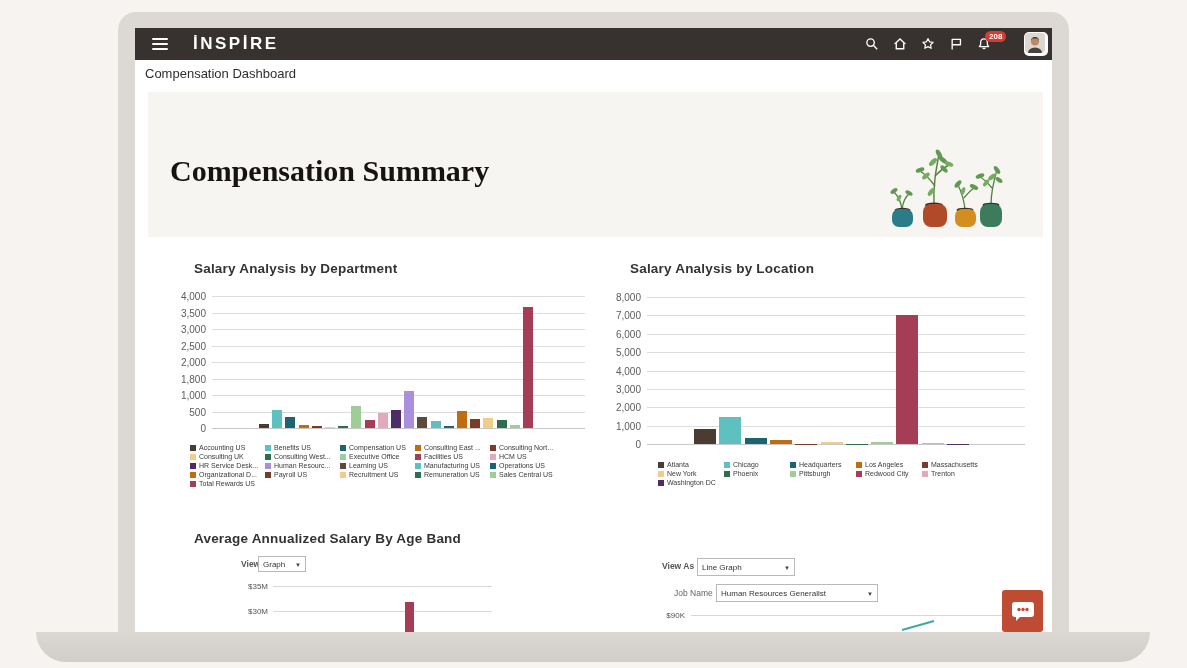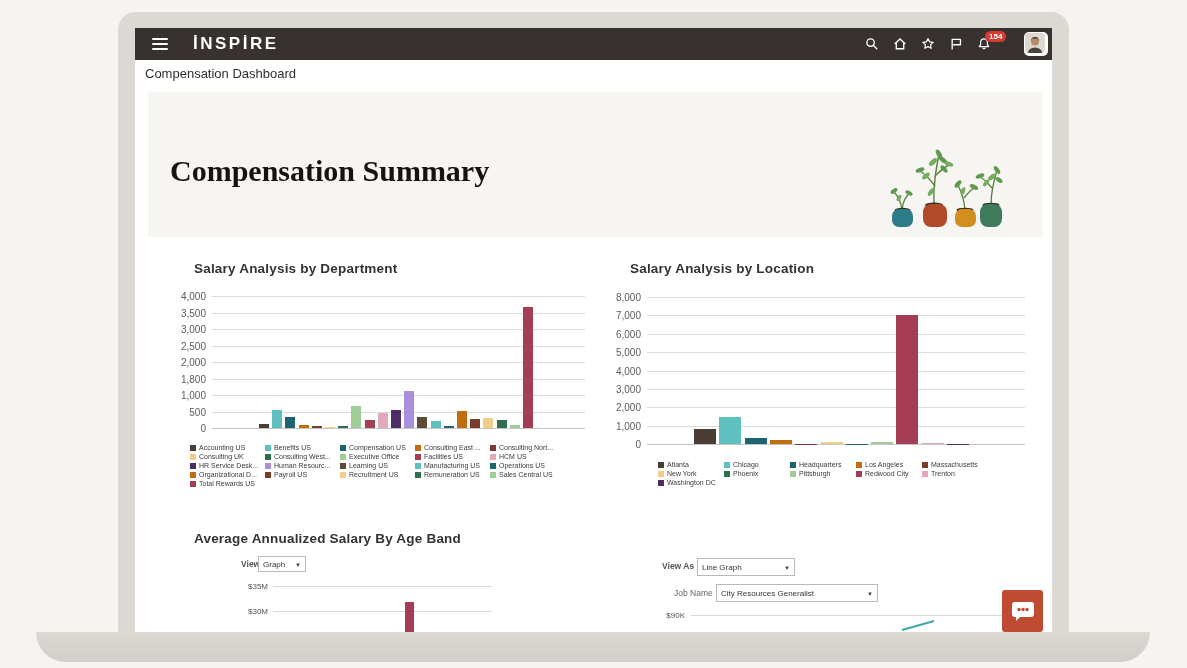--- a/index.html
+++ b/index.html
@@ -86,21 +86,21 @@
         <polygon points="9,3 10.76,6.57 14.71,7.15 11.85,9.93 12.53,13.85 9,12 5.47,13.85 6.15,9.93 3.29,7.15 7.24,6.57"></polygon>
       </svg>
       <svg class="tb-icon" viewBox="0 0 18 18" fill="none" stroke="#fff" stroke-width="1.5" stroke-linejoin="round">
         <path d="M4.7 15.2 V3.8 H14 V9.8 H4.7"></path>
       </svg>
       <div class="bell-wrap">
         <svg class="tb-icon" viewBox="0 0 18 18" fill="none" stroke="#fff" stroke-width="1.4" stroke-linejoin="round">
           <path d="M9 3.2 C6.4 3.2 5.2 5 5.2 7.4 V9.8 L3.7 11.9 H14.3 L12.8 9.8 V7.4 C12.8 5 11.6 3.2 9 3.2 Z"></path>
           <path d="M7.6 13.2 a1.5 1.5 0 0 0 2.8 0"></path>
         </svg>
-        <span class="badge">154</span>
+        <span class="badge">208</span>
       </div>
       <div class="avatar">
         <svg width="20" height="20" viewBox="0 0 20 20">
           <rect width="20" height="20" fill="#ded7cf"></rect>
           <circle cx="10" cy="8.5" r="4" fill="#b98a63"></circle>
           <path d="M6 8 a4 4 0 0 1 8 0 l-1.2-2.4 -5.6 0 Z" fill="#3a2e28"></path>
           <path d="M3 20 a7 5.5 0 0 1 14 0 Z" fill="#4a433c"></path>
         </svg>
       </div>
     </div>
@@ -400,21 +400,21 @@
   <div class="mini-grid" style="left:138px;top:583px;width:219px;"></div>
   <div class="mini-bar" style="left:270px;top:574px;width:9px;height:34px;"></div>
 
   <div class="mini-label" style="left:527px;top:533px;">View As</div>
   <div class="dropdown" style="left:562px;top:530px;width:88px;height:16px;">
     <span>Line Graph</span>
     <span class="caret"></span>
   </div>
   <div class="mini-label" style="left:539px;top:560px;font-weight:normal;color:#666;">Job Name</div>
   <div class="dropdown" style="left:581px;top:556px;width:152px;height:16px;">
-    <span>City Resources Generalist</span>
+    <span>Human Resources Generalist</span>
     <span class="caret"></span>
   </div>
   <div class="mini-tick" style="left:520px;top:583px;width:30px;">$90K</div>
   <div class="mini-grid" style="left:556px;top:587px;width:322px;"></div>
   <svg style="position:absolute;left:765px;top:590px;" width="36" height="14">
     <line x1="2" y1="12" x2="34" y2="3" stroke="#3fa9a5" stroke-width="2"></line>
   </svg>
 
   <div class="chat-btn">
     <svg width="26" height="24" viewBox="0 0 26 24">

